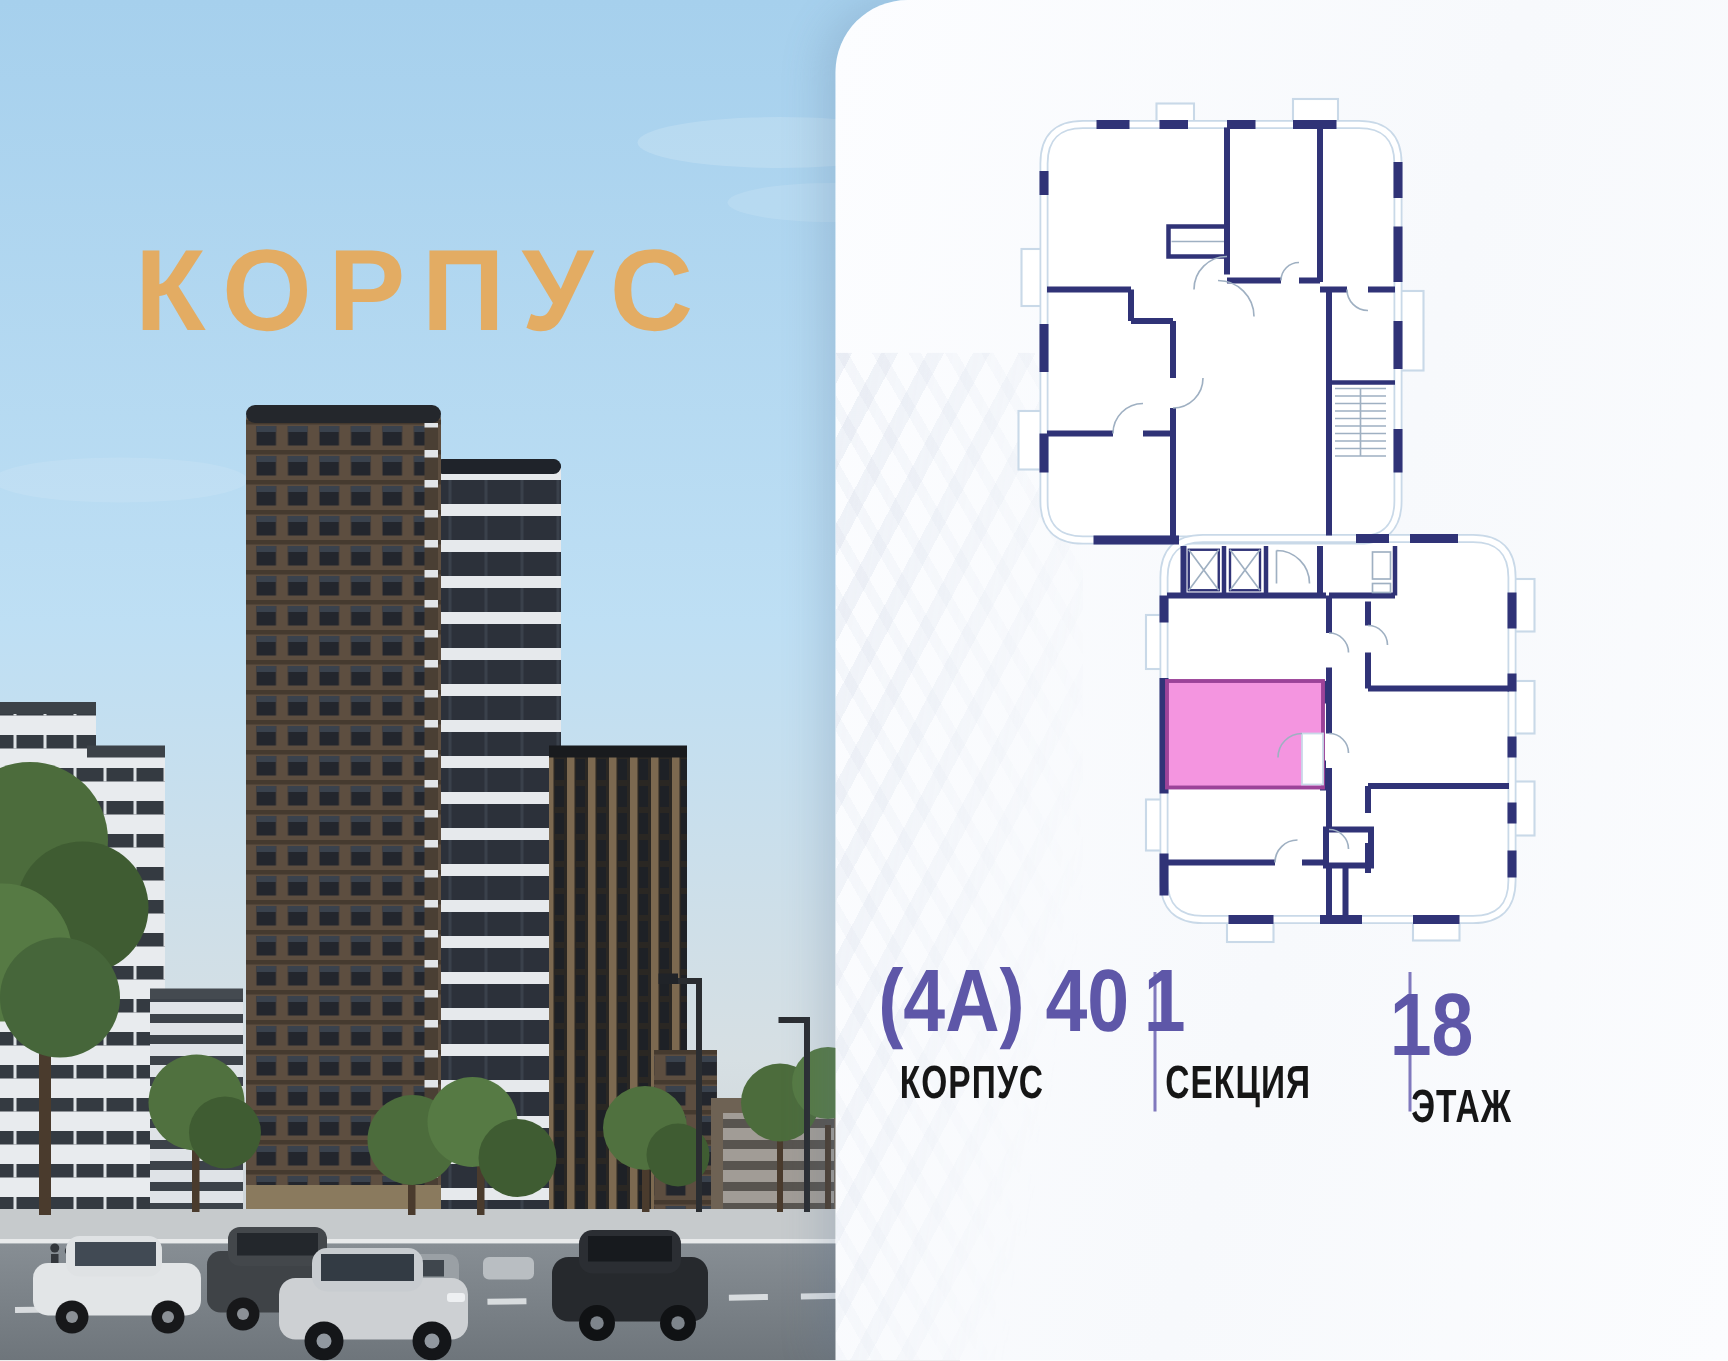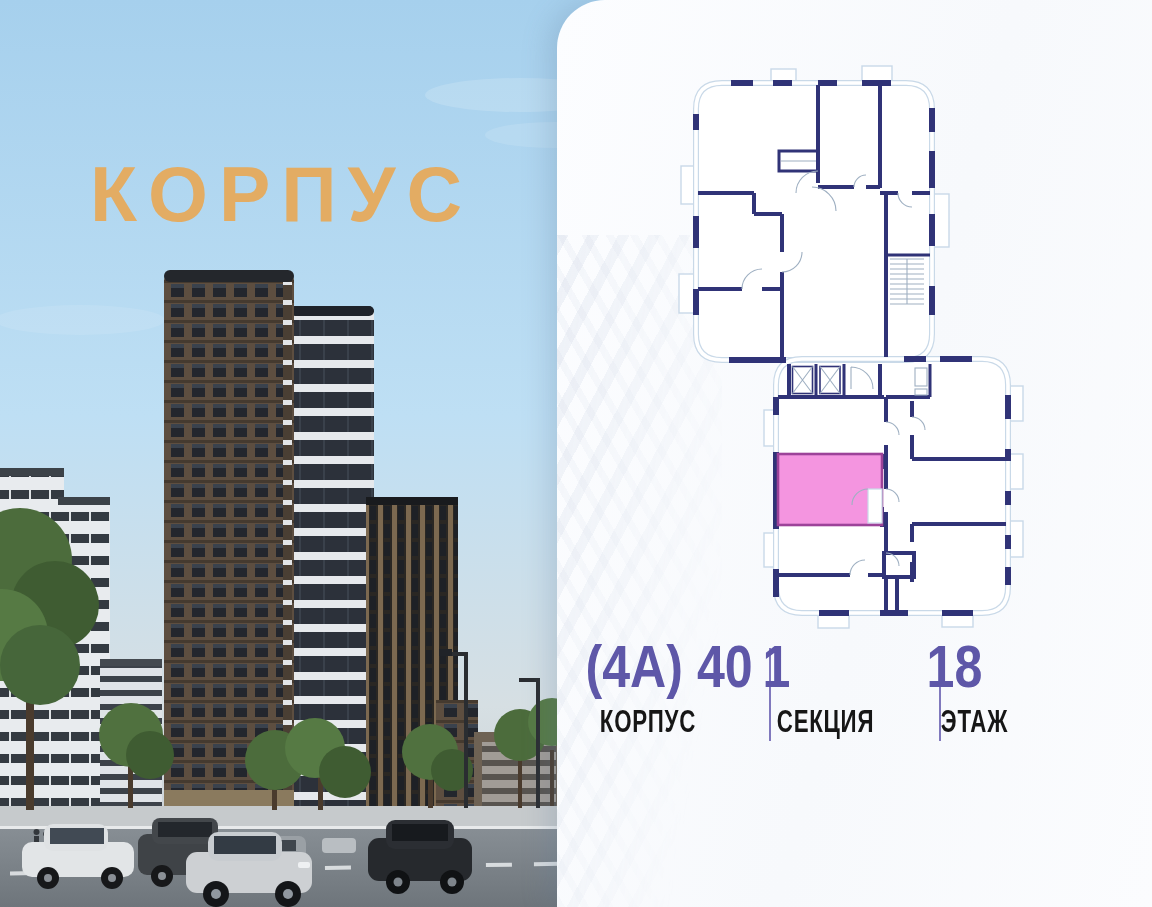--- a/index.html
+++ b/index.html
@@ -333,19 +333,19 @@
     <div class="col" style="left:12px;">
       <div class="val">(4А) 40</div>
       <div class="lab">КОРПУС</div>
     </div>
     <div class="divider" style="left:212px;"></div>
     <div class="col" style="left:189px;">
       <div class="val">1</div>
       <div class="lab">СЕКЦИЯ</div>
     </div>
     <div class="divider" style="left:382px;"></div>
-    <div class="col" style="left:353px;">
+    <div class="col" style="left:353px;margin-top:16px;">
       <div class="val">18</div>
       <div class="lab">ЭТАЖ</div>
     </div>
   </div>
 
 </div>
 
 </body></html>

